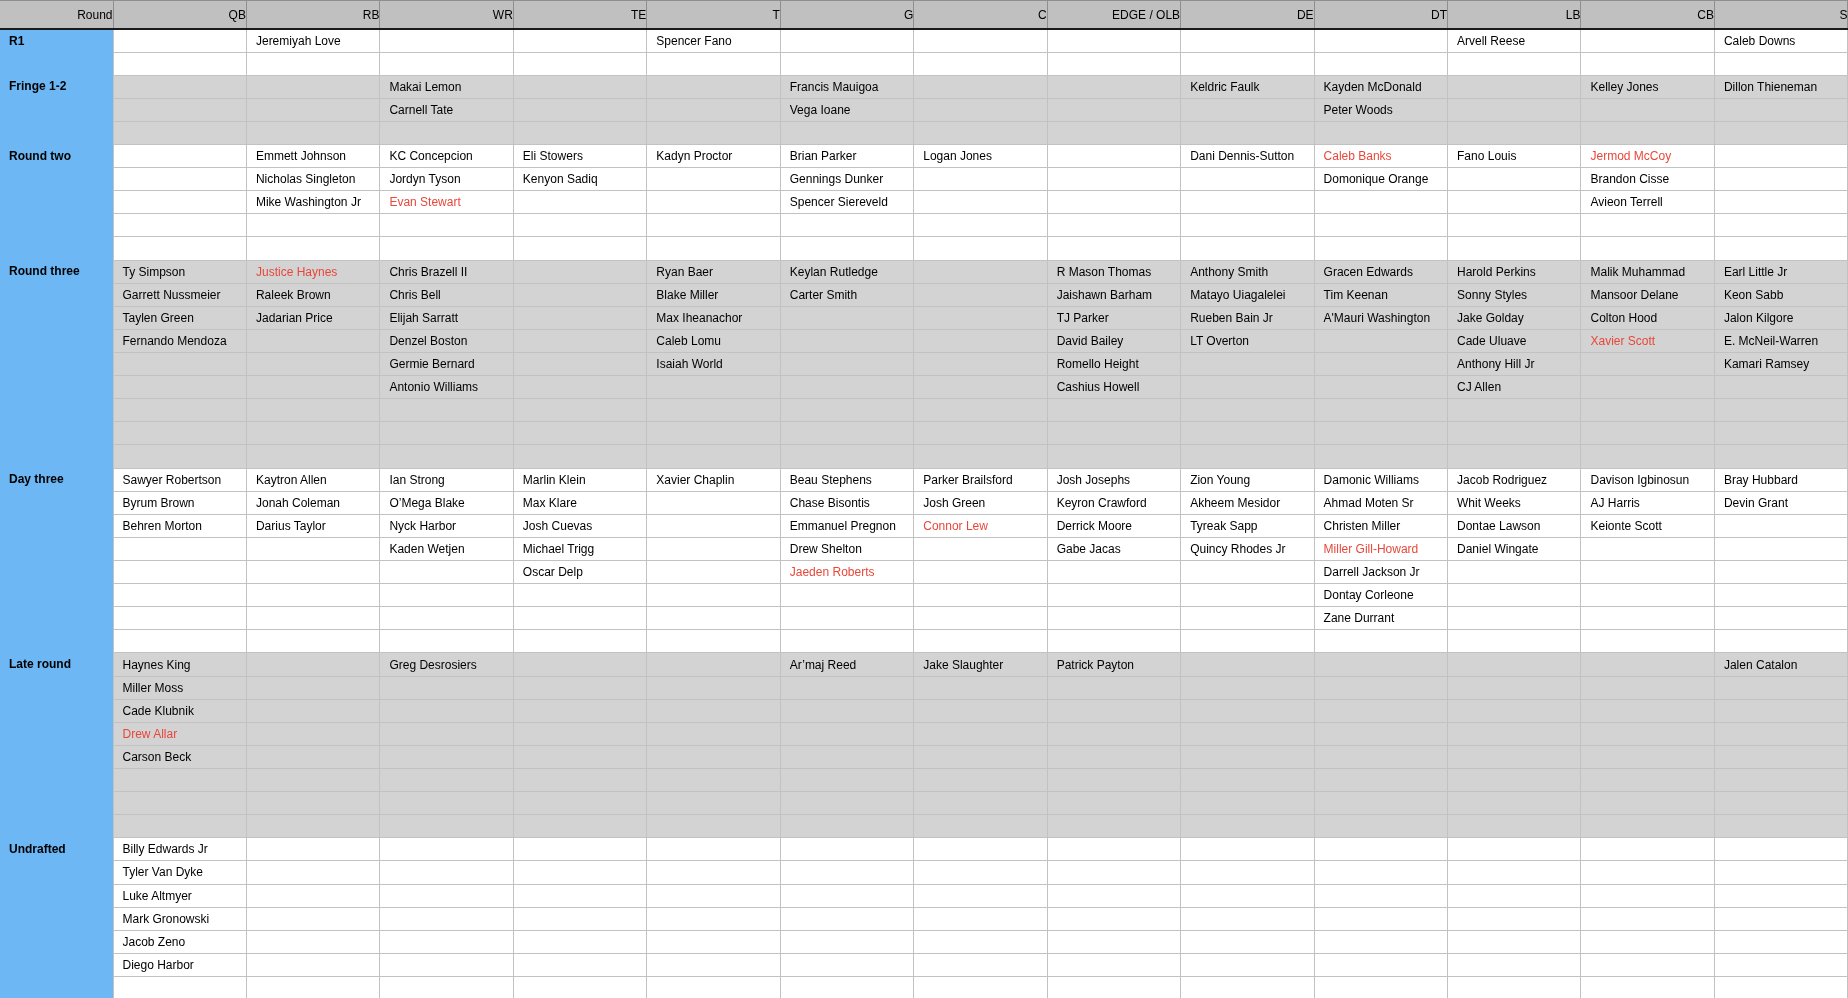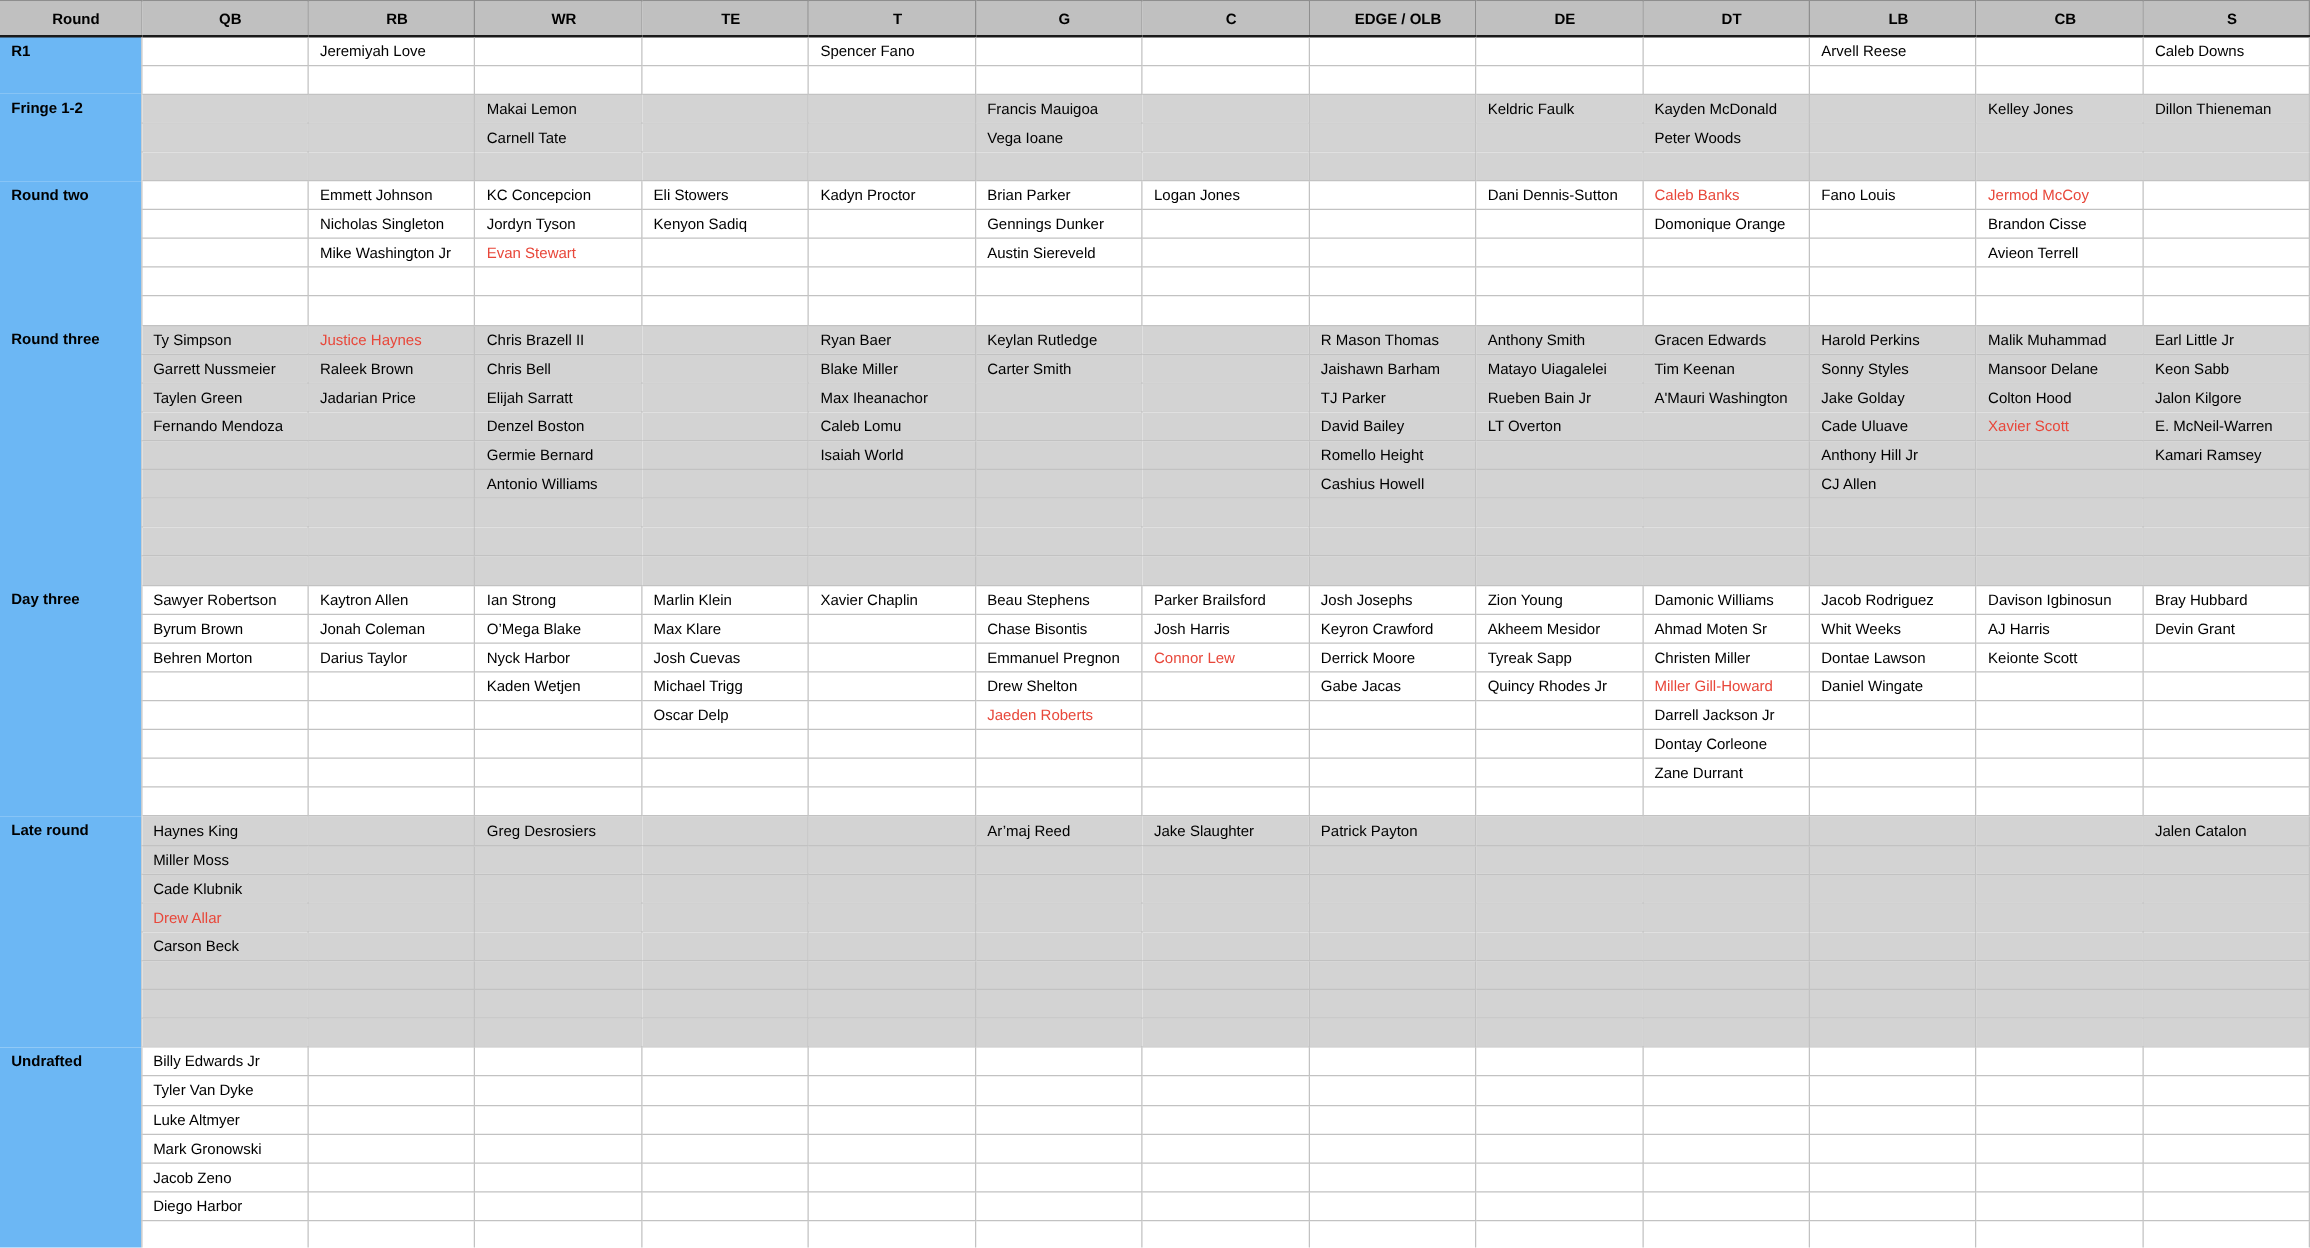--- a/index.html
+++ b/index.html
@@ -10,21 +10,21 @@
   html,body{margin:0;padding:0;}
   body{
     width:1848px;height:998px;overflow:hidden;background:#fff;
     font-family:"Liberation Sans","DejaVu Sans",sans-serif;color:var(--text);
   }
   table{border-collapse:collapse;table-layout:fixed;width:1848px;}
   col.round-col{width:113px;}
   col.pos-col{width:133.46px;}
   thead th{
     height:27px;background:var(--header-bg);
-    font-size:12px;font-weight:bold;text-align:center;
+    font-size:12px;font-weight:normal;text-align:right;
     padding:0 0 0 9px;white-space:nowrap;overflow:hidden;
     border-left:1px solid var(--header-line);
     border-right:1px solid var(--header-line);
     border-top:1px solid var(--header-line);
     border-bottom:2px solid var(--header-bottom);
   }
   thead th:first-child{border-left:none;}
   tbody tr{height:23.12px;}
   td.cell{
     font-size:12px;padding:0 2px 0 9px;white-space:nowrap;overflow:hidden;
@@ -196,21 +196,21 @@
         <td class="cell"></td>
         <td class="cell"><span>Brandon Cisse</span></td>
         <td class="cell"></td>
       </tr>
       <tr class="white">
         <td class="cell"></td>
         <td class="cell"><span>Mike Washington Jr</span></td>
         <td class="cell"><span class="red">Evan Stewart</span></td>
         <td class="cell"></td>
         <td class="cell"></td>
-        <td class="cell"><span>Austin Siereveld</span></td>
+        <td class="cell"><span>Spencer Siereveld</span></td>
         <td class="cell"></td>
         <td class="cell"></td>
         <td class="cell"></td>
         <td class="cell"></td>
         <td class="cell"></td>
         <td class="cell"><span>Avieon Terrell</span></td>
         <td class="cell"></td>
       </tr>
       <tr class="white">
         <td class="cell"></td>
@@ -398,21 +398,21 @@
         <td class="cell"><span>Davison Igbinosun</span></td>
         <td class="cell"><span>Bray Hubbard</span></td>
       </tr>
       <tr class="white">
         <td class="cell"><span>Byrum Brown</span></td>
         <td class="cell"><span>Jonah Coleman</span></td>
         <td class="cell"><span>O’Mega Blake</span></td>
         <td class="cell"><span>Max Klare</span></td>
         <td class="cell"></td>
         <td class="cell"><span>Chase Bisontis</span></td>
-        <td class="cell"><span>Josh Harris</span></td>
+        <td class="cell"><span>Josh Green</span></td>
         <td class="cell"><span>Keyron Crawford</span></td>
         <td class="cell"><span>Akheem Mesidor</span></td>
         <td class="cell"><span>Ahmad Moten Sr</span></td>
         <td class="cell"><span>Whit Weeks</span></td>
         <td class="cell"><span>AJ Harris</span></td>
         <td class="cell"><span>Devin Grant</span></td>
       </tr>
       <tr class="white">
         <td class="cell"><span>Behren Morton</span></td>
         <td class="cell"><span>Darius Taylor</span></td>

